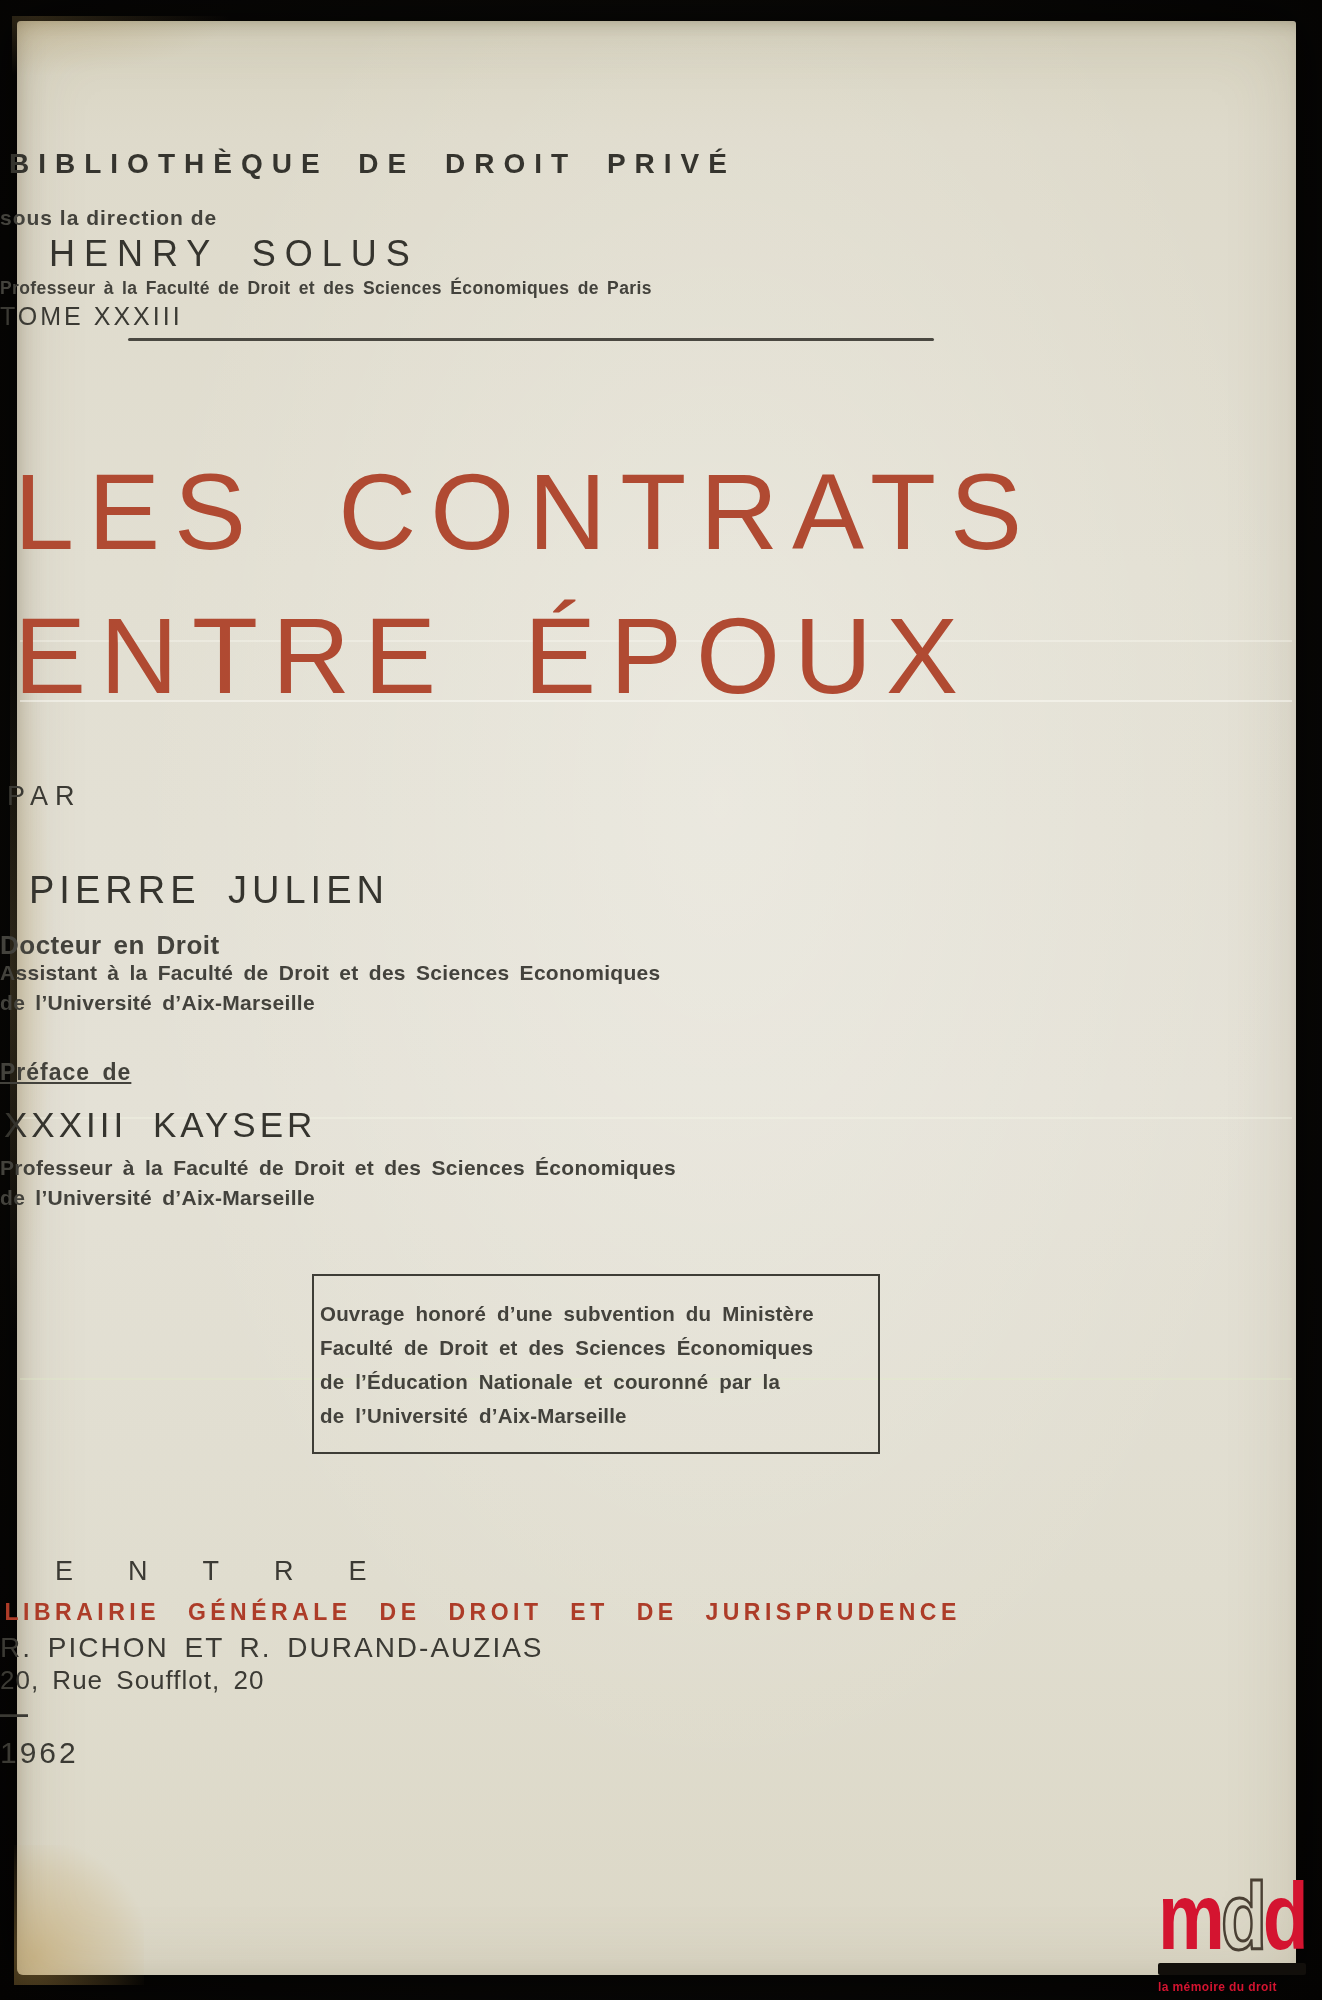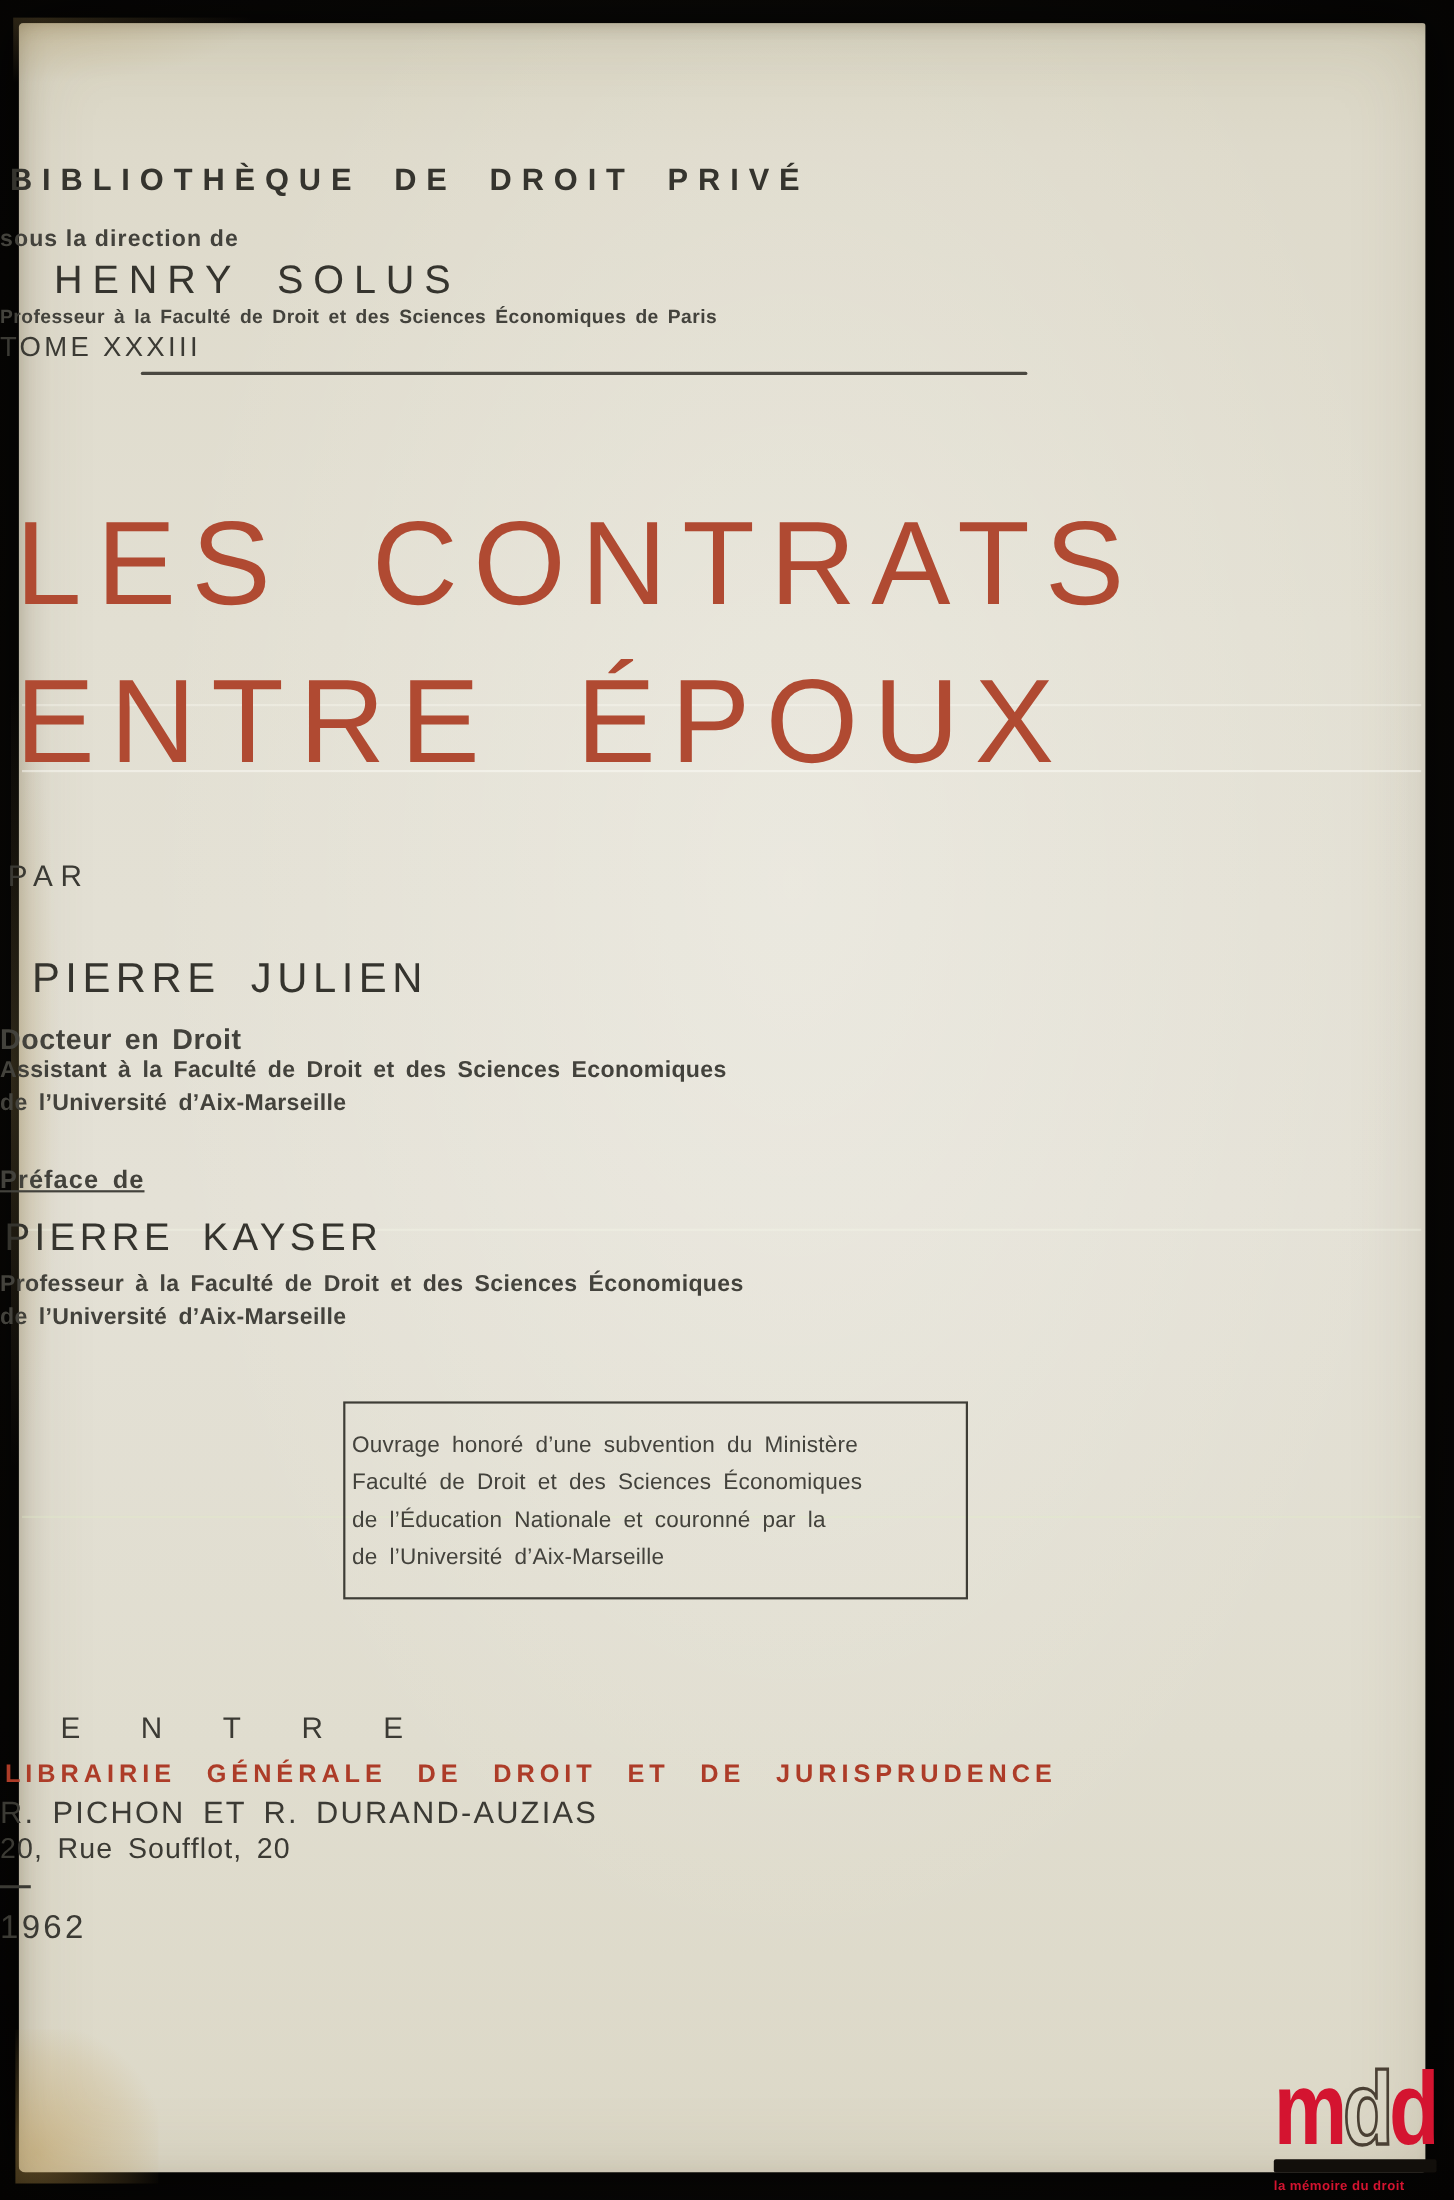--- a/index.html
+++ b/index.html
@@ -51,21 +51,21 @@
   .author-role2   { top:992px;  font-size:21px; font-weight:bold; letter-spacing:0.3px; word-spacing:4px; color:#43423c; }
 
   .preface-label  { top:1061px; font-size:23px; font-weight:bold; letter-spacing:1px; word-spacing:5px; color:#43423c;text-decoration:underline; }
   .preface-name   { top:1107px; font-size:35px; letter-spacing:4px; word-spacing:12px; text-indent:4px; color:#35342e; }
   .preface-role1  { top:1157px; font-size:21px; font-weight:bold; letter-spacing:0.3px; word-spacing:4px; color:#43423c; }
   .preface-role2  { top:1187px; font-size:21px; font-weight:bold; letter-spacing:0.3px; word-spacing:4px; color:#43423c; }
 
   .award-box {
     top:1274px; left:0; right:0; width:568px !important; margin:0 auto;
     border:2px solid #3e3d36; padding:21px 6px 19px 6px; box-sizing:border-box;
-    font-size:20.5px; font-weight:normal; line-height:34px !important;
+    font-size:20.5px; font-weight:bold; line-height:34px !important;
     letter-spacing:0.2px; word-spacing:5px; color:#43423c;
   }
   .award-box .award-line { line-height:34px; }
 
   .city       { top:1558px; font-size:27px; letter-spacing:55px; text-indent:55px; color:#3b3a34; }
   .publisher  { top:1601px; font-size:23px; font-weight:bold; letter-spacing:4.5px; word-spacing:17px; text-indent:4.5px; color:#ad3c28; }
   .printers   { top:1634px; font-size:28px; letter-spacing:2px; word-spacing:6px; color:#3b3a34; }
   .address    { top:1667px; font-size:26px; letter-spacing:1px; word-spacing:5px; color:#3b3a34; }
   .dash       { top:1700px; font-size:28px; font-weight:bold; color:#3b3a34; }
   .year       { top:1738px; font-size:30px; letter-spacing:3px; color:#3b3a34; }
@@ -100,21 +100,21 @@
     <div class="title-line title1">LES CONTRATS</div>
     <div class="title-line title2">ENTRE ÉPOUX</div>
 
     <div class="par">PAR</div>
     <div class="author-name">PIERRE JULIEN</div>
     <div class="author-degree">Docteur en Droit</div>
     <div class="author-role1">Assistant à la Faculté de Droit et des Sciences Economiques</div>
     <div class="author-role2">de l’Université d’Aix-Marseille</div>
 
     <div class="preface-label">Préface de</div>
-    <div class="preface-name">PIERRE KAYSER</div>
+    <div class="preface-name">XXXIII KAYSER</div>
     <div class="preface-role1">Professeur à la Faculté de Droit et des Sciences Économiques</div>
     <div class="preface-role2">de l’Université d’Aix-Marseille</div>
 
     <div class="award-box">
       <div class="award-line">Ouvrage honoré d’une subvention du Ministère</div>
       <div class="award-line">Faculté de Droit et des Sciences Économiques</div>
       <div class="award-line">de l’Éducation Nationale et couronné par la</div>
       <div class="award-line">de l’Université d’Aix-Marseille</div>
     </div>
 

